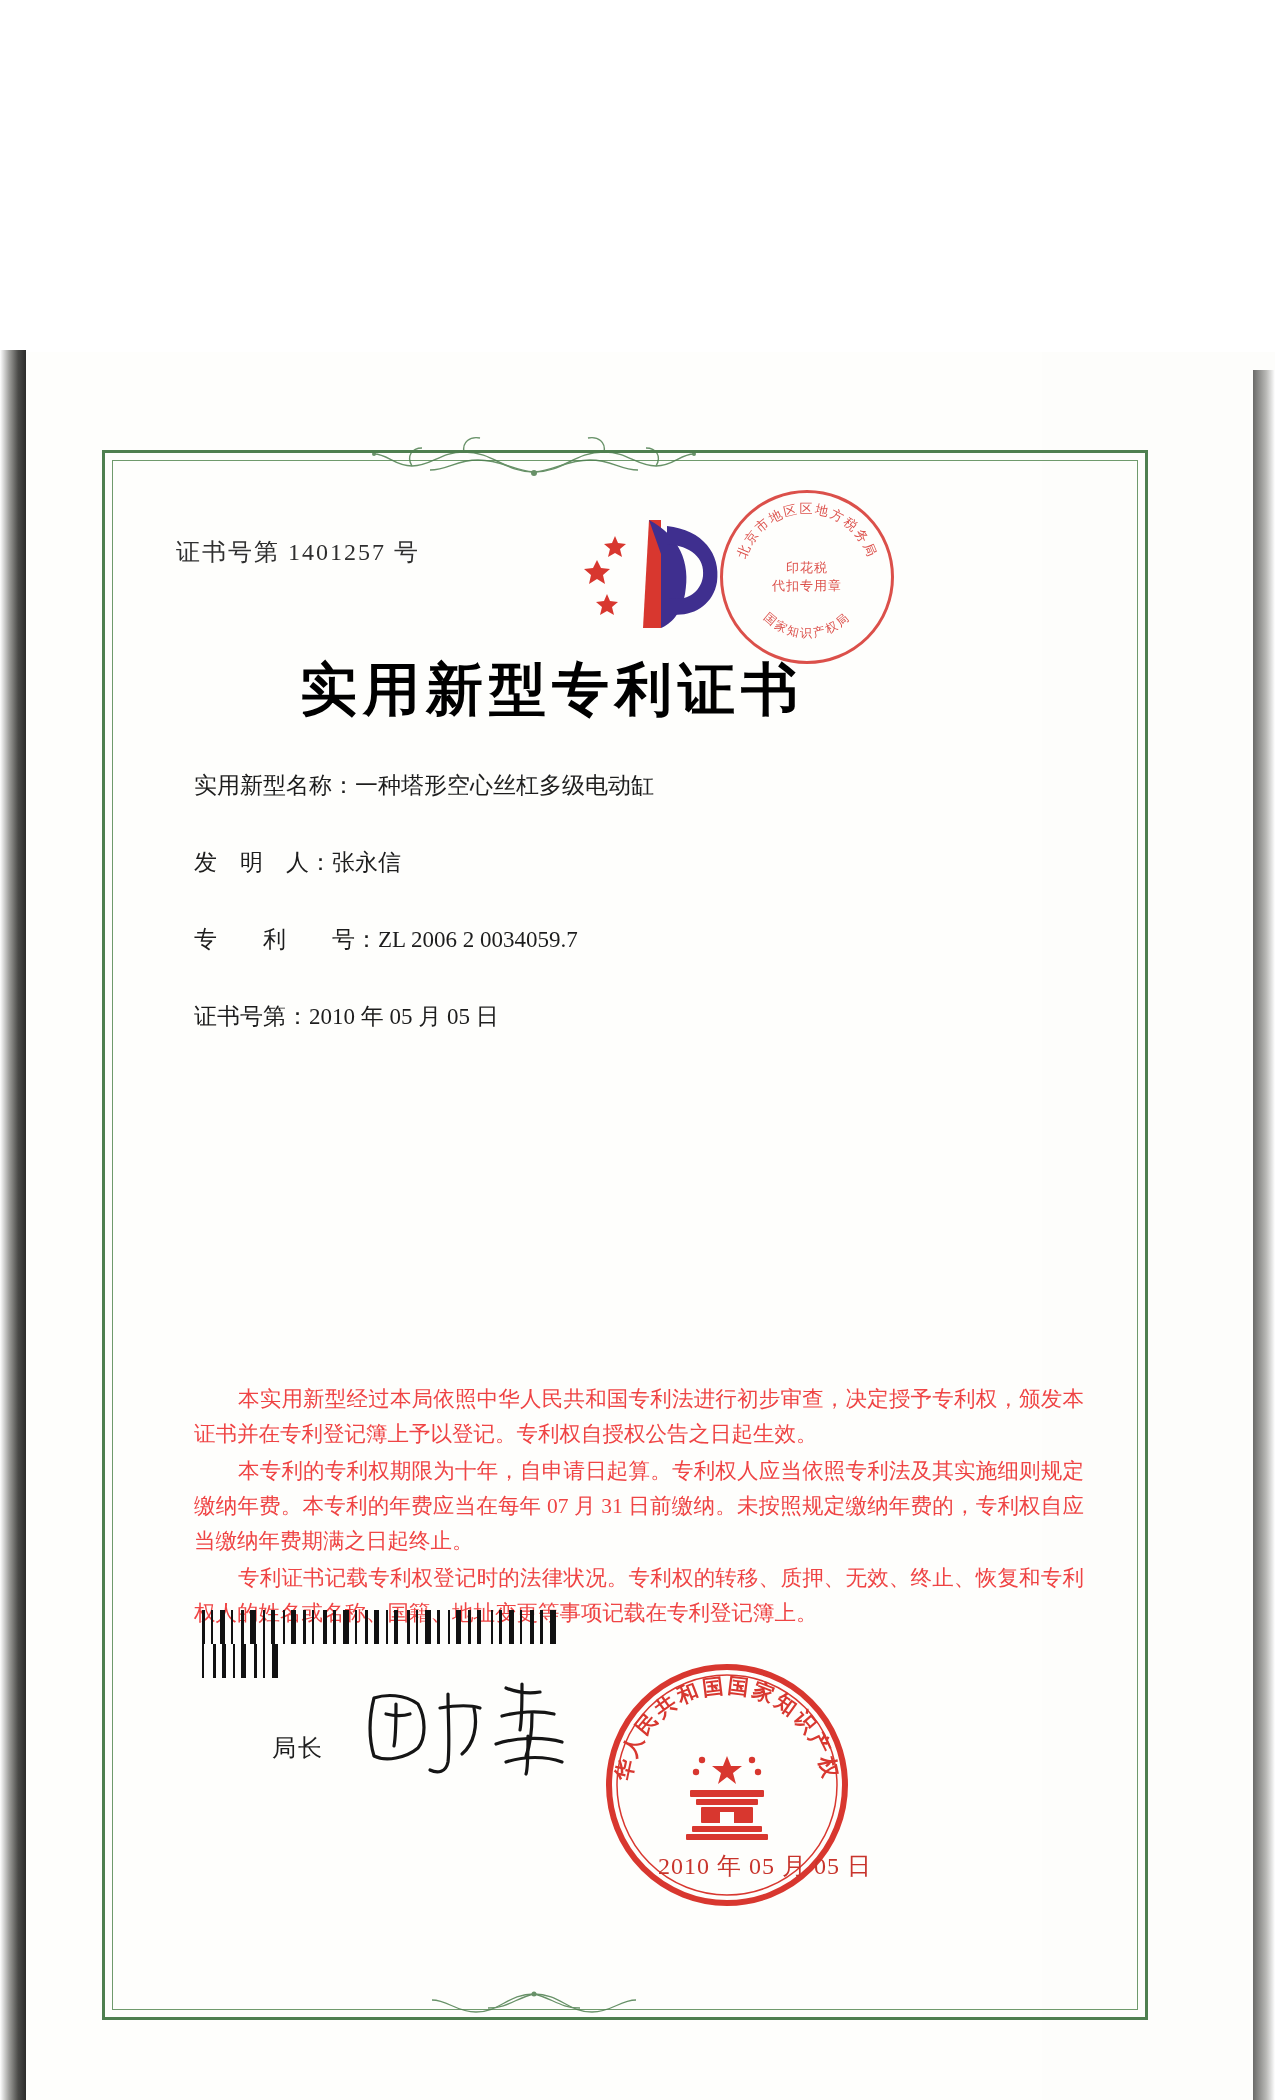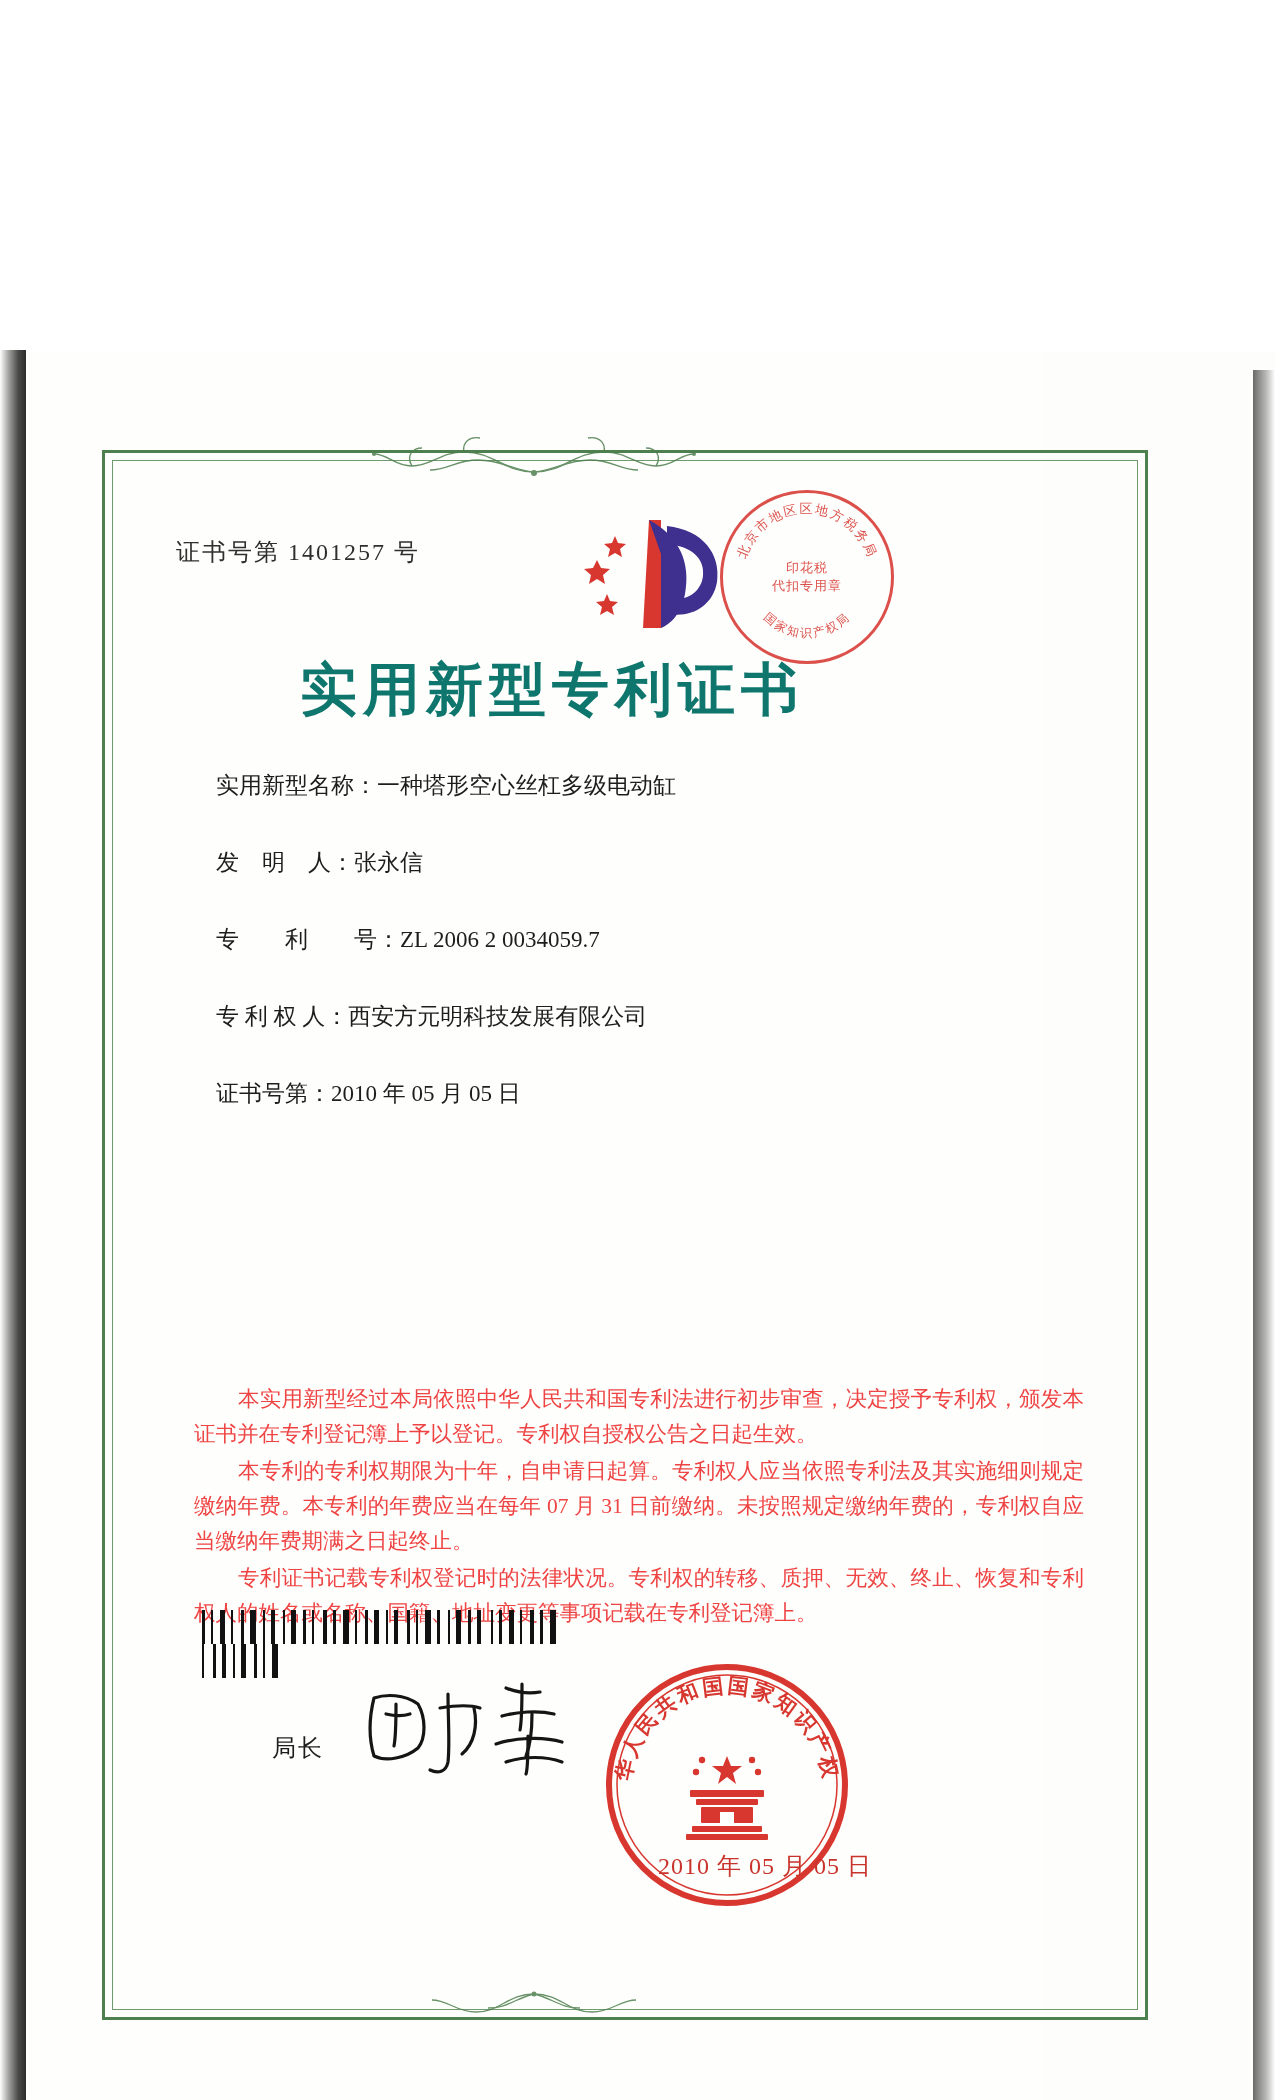--- a/index.html
+++ b/index.html
@@ -134,41 +134,40 @@
   }
 
   .main-title {
     position: absolute;
     left: 0; right: 0;
     top: 300px;
     text-align: center;
     font-size: 57px;
     font-weight: bold;
     letter-spacing: 6px;
-    color: #0f766e;
+    color: #000000;
     font-family: "DejaVu Serif", "Liberation Serif", serif;
     margin-left: 36px;
   }
 
   
   .fields {
     position: absolute;
     left: 168px;
     top: 418px;
     width: 880px;
   }
   .field-row {
     font-size: 23px;
     color: #1d1d1d;
     margin-bottom: 46px;
     white-space: nowrap;
   }
   .field-label {
     color: #1d1d1d;
-    margin-left: 22px;
   }
   .field-value {
     color: #1d1d1d;
   }
 
   
   .paragraphs {
     position: absolute;
     left: 168px;
     top: 1030px;
@@ -323,23 +322,20 @@
       <div class="field-row">
         <span class="field-label">实用新型名称：</span><span class="field-value">一种塔形空心丝杠多级电动缸</span>
       </div>
       <div class="field-row">
         <span class="field-label">发　明　人：</span><span class="field-value">张永信</span>
       </div>
       <div class="field-row">
         <span class="field-label">专　　利　　号：</span><span class="field-value">ZL 2006 2 0034059.7</span>
       </div>
       <div class="field-row">
-        <span class="field-label">专 利 权 人：</span><span class="field-value">西安方元明科技发展有限公司</span>
-      </div>
-      <div class="field-row">
         <span class="field-label">证书号第：</span><span class="field-value">2010 年 05 月 05 日</span>
       </div>
     </div>
 
     <div class="paragraphs">
       <p>本实用新型经过本局依照中华人民共和国专利法进行初步审查，决定授予专利权，颁发本证书并在专利登记簿上予以登记。专利权自授权公告之日起生效。</p>
       <p>本专利的专利权期限为十年，自申请日起算。专利权人应当依照专利法及其实施细则规定缴纳年费。本专利的年费应当在每年 07 月 31 日前缴纳。未按照规定缴纳年费的，专利权自应当缴纳年费期满之日起终止。</p>
       <p>专利证书记载专利权登记时的法律状况。专利权的转移、质押、无效、终止、恢复和专利权人的姓名或名称、国籍、地址变更等事项记载在专利登记簿上。</p>
     </div>
 

